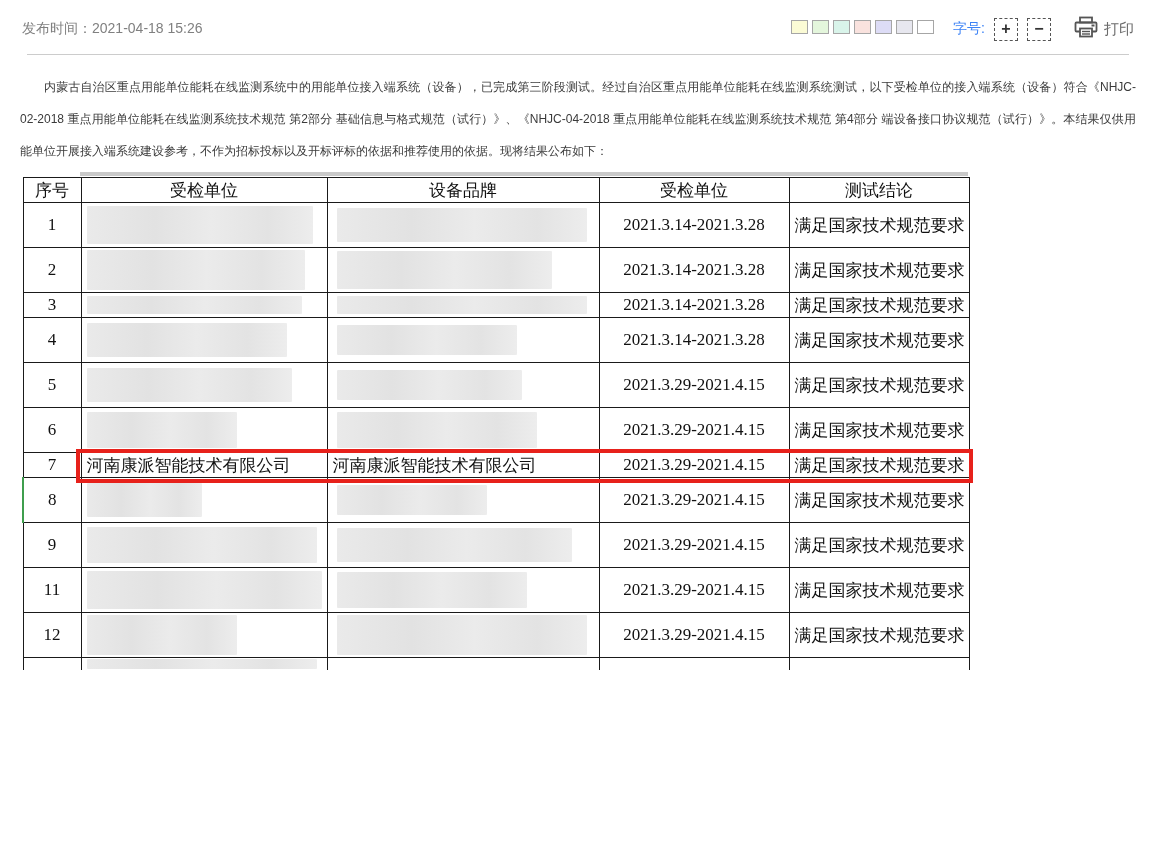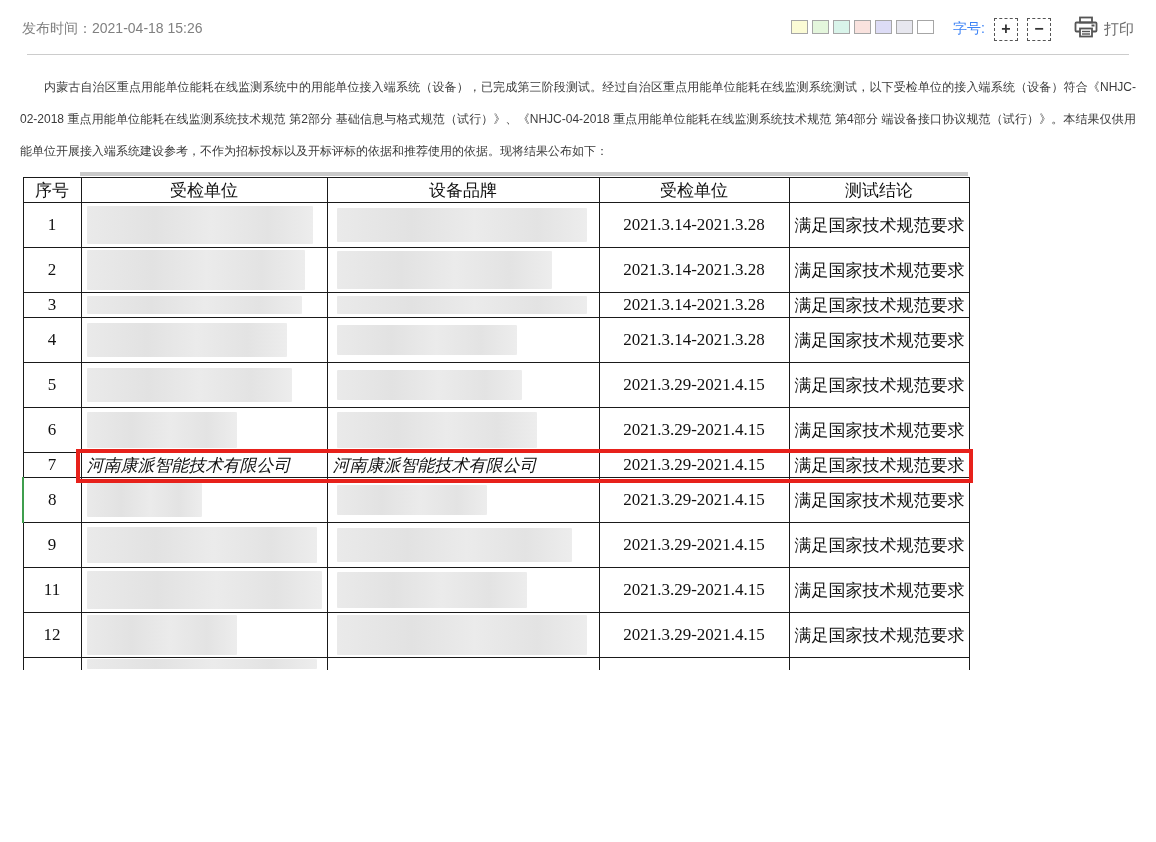--- a/index.html
+++ b/index.html
@@ -61,21 +61,21 @@
     border:1px solid #1a1a1a;
     padding:0 5px; overflow:hidden; vertical-align:middle;
   }
   .results thead th { height:25px; font-weight:normal;text-align:center; }
   .th-center { text-align:center; }
   .th-left { text-align:left; }
   tr.row-tall td { height:45px; }
   tr.row-short td { height:25px; }
   tr.row-partial td { height:12px; border-bottom:none; }
   td.c-no { text-align:center; }
-  td.c-unit, td.c-brand { text-align:left;font-style:italic; }
+  td.c-unit, td.c-brand { text-align:left; }
   td.c-period, td.c-conclusion { text-align:center; white-space:nowrap;margin-left:16px; }
   tr.green-edge td:first-child { border-left:2px solid #3f9e4d; }
 
   .redact {
     background:linear-gradient(90deg,#eaeaea 0%,#e2e2e2 30%,#ebebeb 55%,#e3e3e3 80%,#ededed 100%);
     border-radius:1px;
   }
 
   .highlight-box {
     position:absolute;

